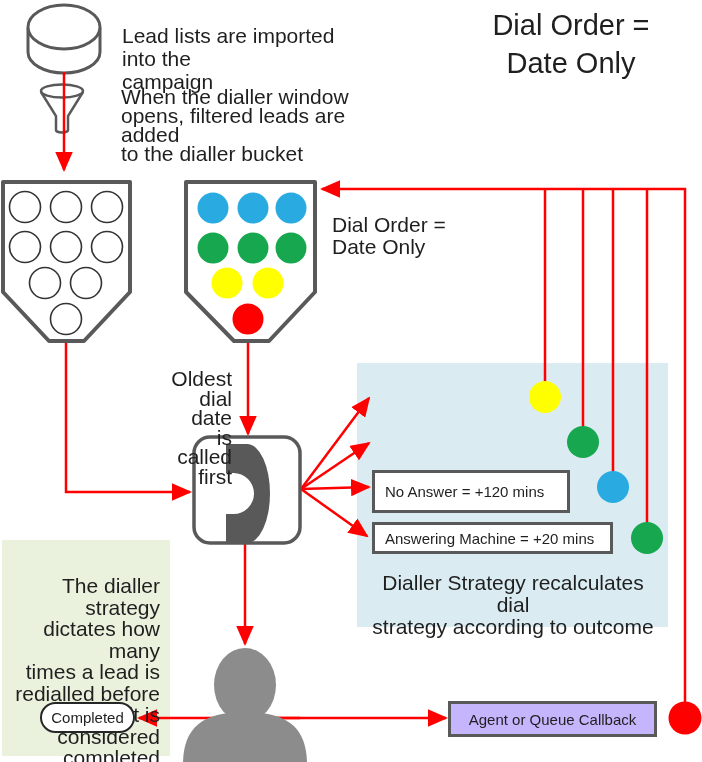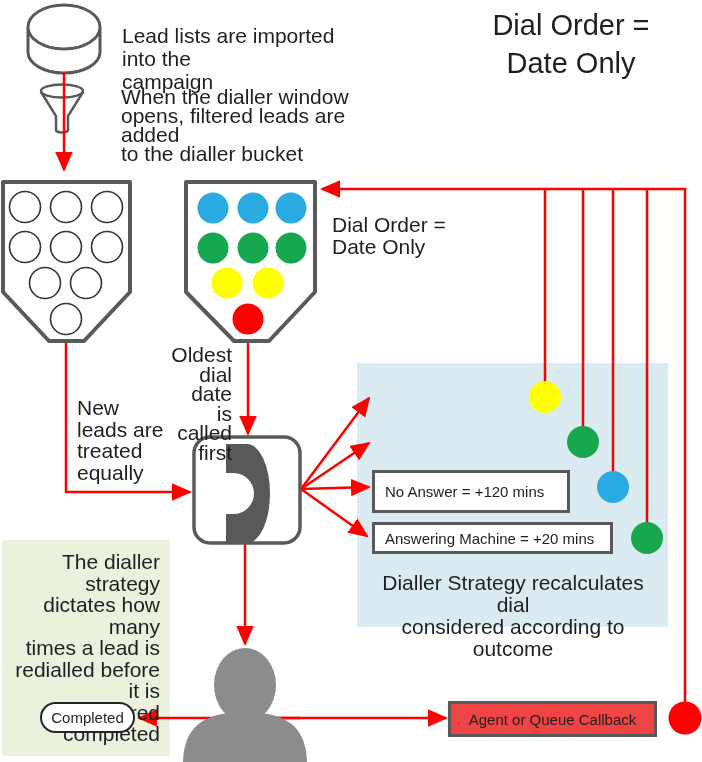--- a/index.html
+++ b/index.html
@@ -8,30 +8,30 @@
     background:#ffffff;
     font-family:"Liberation Sans", sans-serif;
     color:#1f1f1f;
   }
   .panel { position:absolute; }
   .panel-blue  { left:357px; top:363px; width:311px; height:264px; background:#daecf2; }
   .panel-green { left:2px;   top:540px; width:168px; height:216px; background:#eaf1dd; }
   svg.diagram { position:absolute; left:0; top:0; }
   .txt { position:absolute; white-space:pre-line; font-size:21px; line-height:22px; }
   .txt-title { font-size:29px; line-height:38px; text-align:center; }
-  .txt-right { text-align:right; }
+  .txt-right { text-align:right;margin-top:24px; }
   .txt-center { text-align:center; }
   .outcome-box {
     position:absolute; box-sizing:border-box; background:#ffffff;
     border:3px solid #595959; display:flex; align-items:center;
     padding-left:10px; font-size:15px;
   }
   .agent-box {
     position:absolute; box-sizing:border-box; left:448px; top:701px; width:209px; height:36px;
-    background:#ef4444; border:3px solid #595959; display:flex; align-items:center;
+    background:#c4b5fd; border:3px solid #595959; display:flex; align-items:center;
     justify-content:center; font-size:15px;
   }
   .completed-oval {
     position:absolute; box-sizing:border-box; left:40px; top:702px; width:95px; height:31px;
     background:#ffffff; border:2px solid #262626; border-radius:16px;
     display:flex; align-items:center; justify-content:center; font-size:15px;
   }
 </style>
 </head>
 <body>
@@ -137,34 +137,30 @@
 to the dialler bucket</div>
 
   <div class="txt" style="left:332px; top:214px; width:120px;">Dial Order =
 Date Only</div>
 
   <div class="txt txt-right" style="left:158px; top:345px; width:74px; line-height:19.5px;">Oldest
 dial date
 is called
 first</div>
 
-  <div class="txt" style="left:77px; top:397px; width:100px; line-height:21.5px;">New
-leads are
-treated
-equally</div>
 
   <div class="txt txt-right" style="left:8px; top:551px; width:152px; line-height:21.5px;">The dialler strategy
 dictates how many
 times a lead is
 redialled before it is
 considered
 completed</div>
 
   <div class="txt txt-center" style="left:367px; top:572px; width:292px;">Dialler Strategy recalculates dial
-considered according to outcome</div>
+strategy according to outcome</div>
 
   <div class="outcome-box" style="left:372px; top:470px; width:198px; height:43px;">
     <span>No Answer = +120 mins</span>
   </div>
   <div class="outcome-box" style="left:372px; top:522px; width:241px; height:32px;">
     <span>Answering Machine = +20 mins</span>
   </div>
 
   <div class="completed-oval">
     <span>Completed</span>

